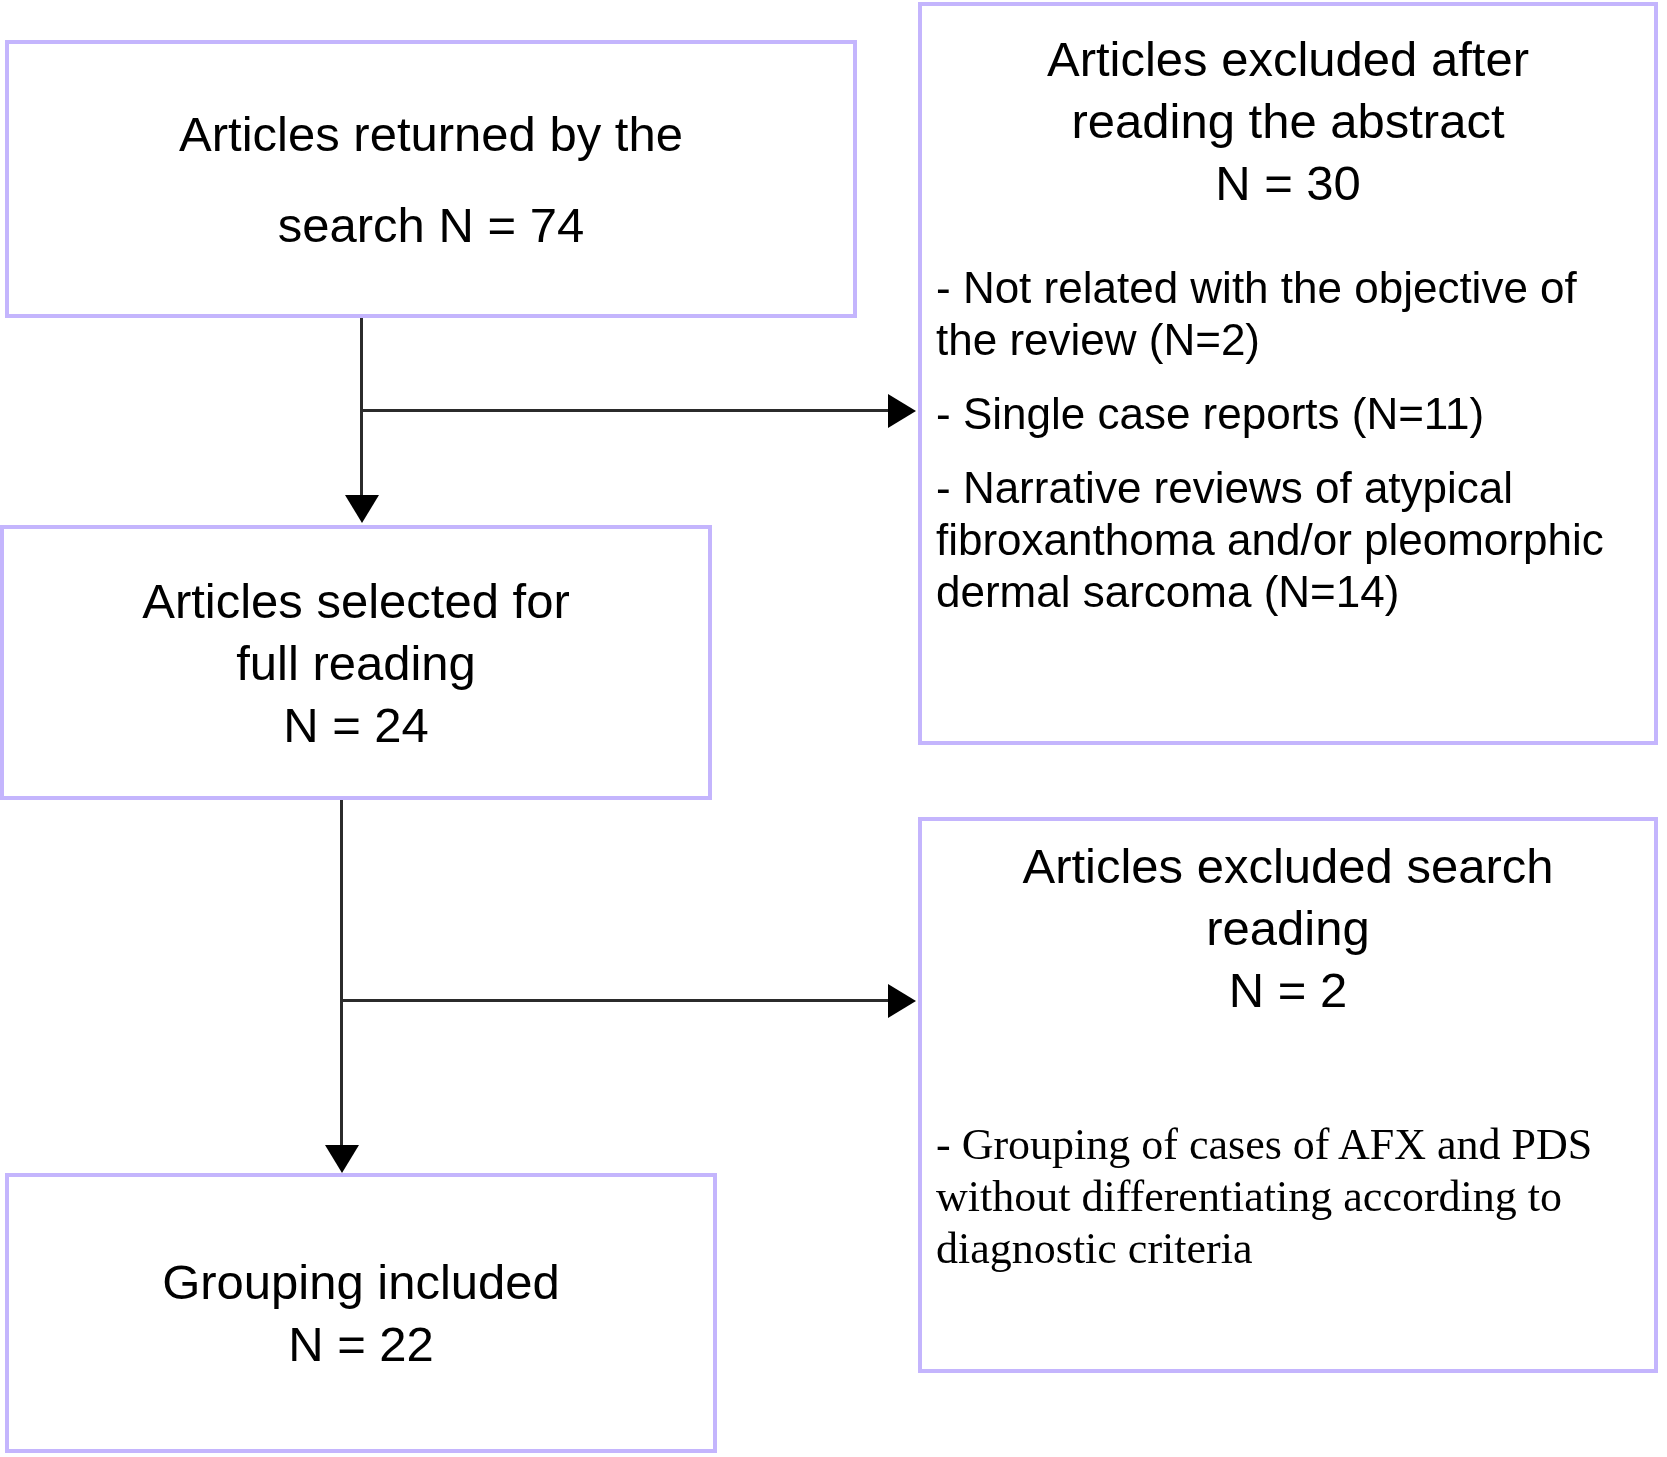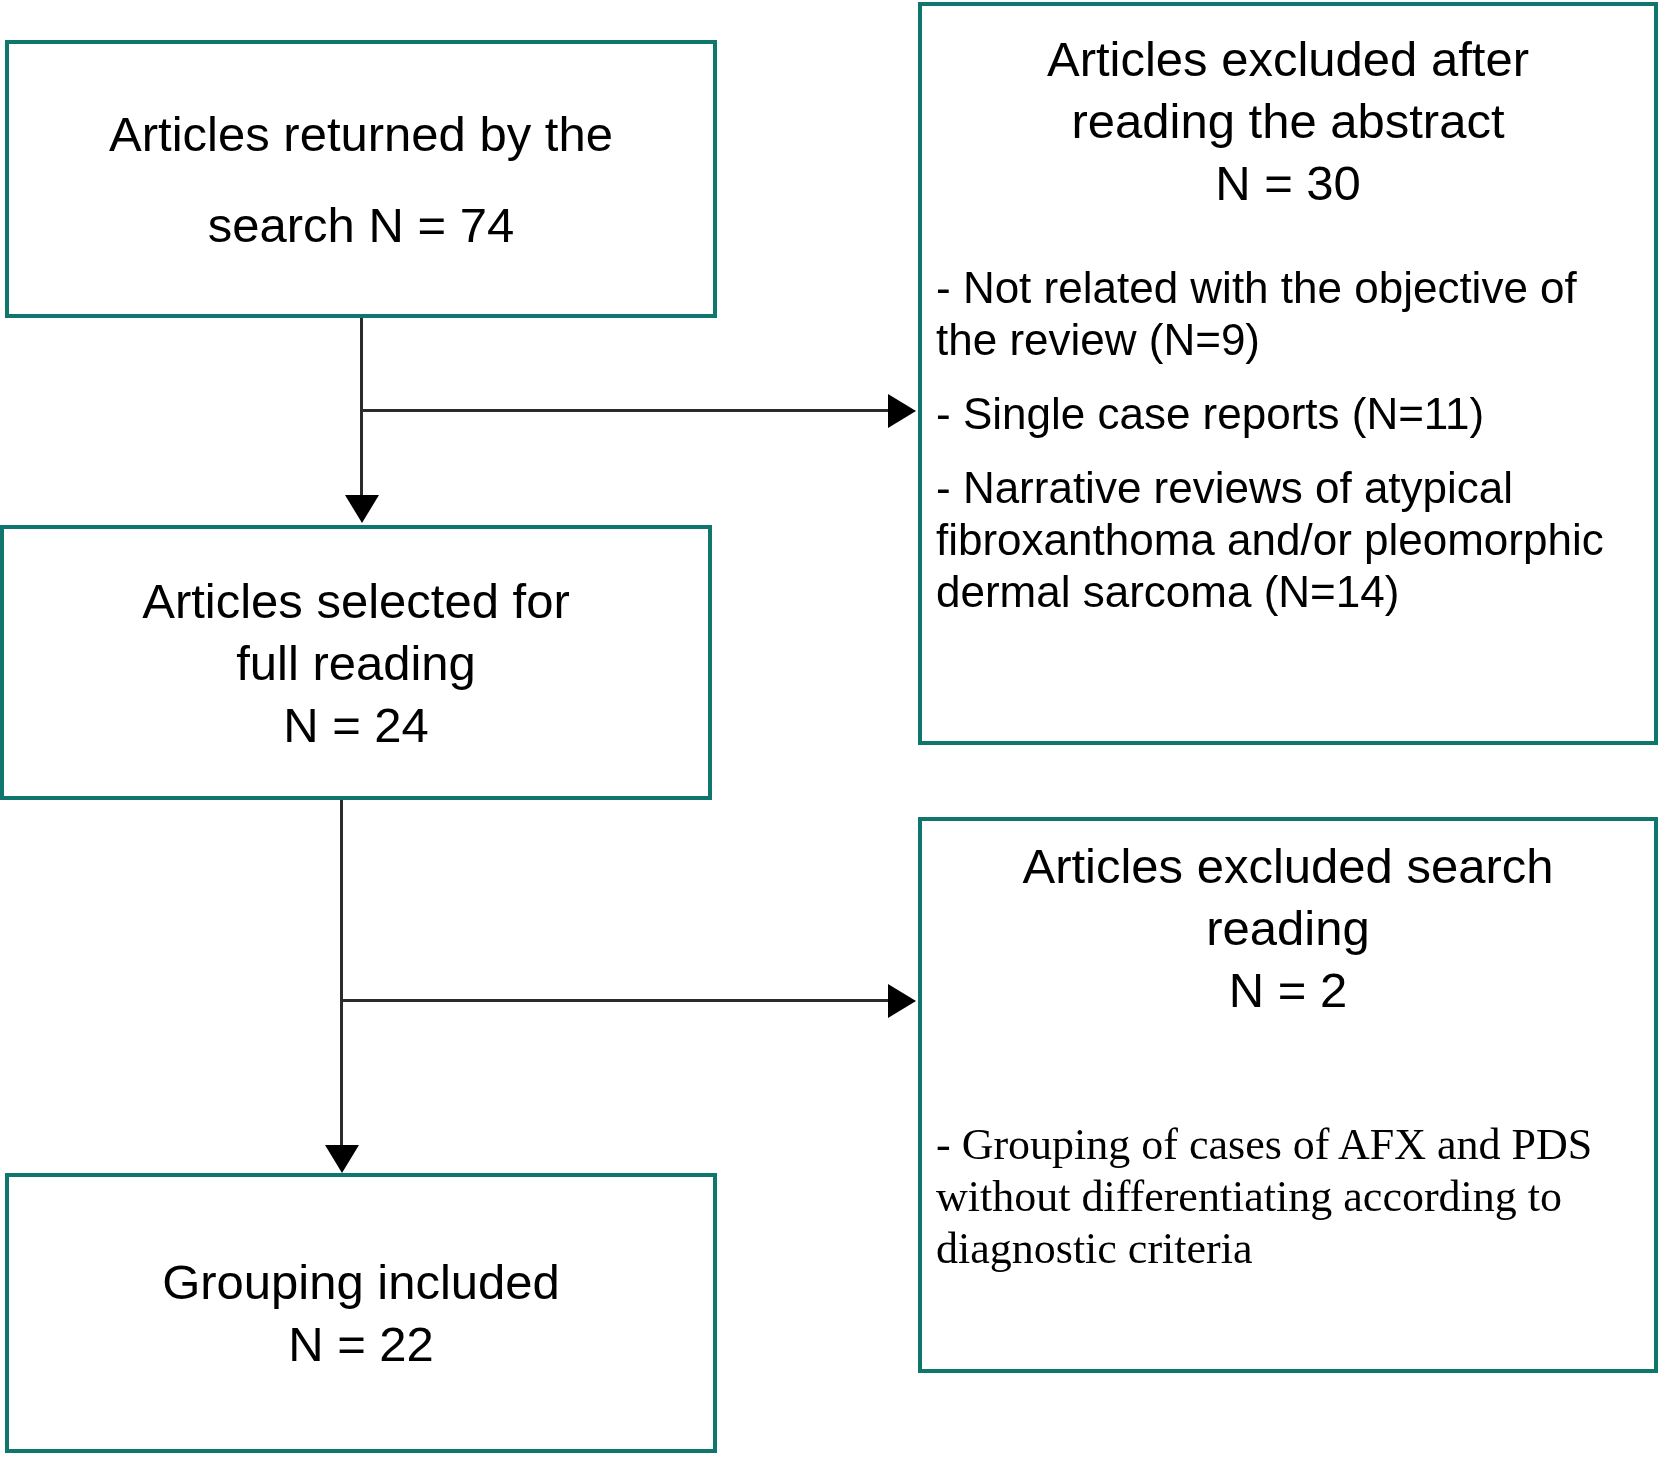--- a/index.html
+++ b/index.html
@@ -13,39 +13,39 @@
     width: 1667px;
     height: 1457px;
     background: #ffffff;
     font-family: "Liberation Sans", "DejaVu Sans", sans-serif;
     color: #000000;
     overflow: hidden;
   }
   .node {
     position: absolute;
     box-sizing: border-box;
-    border: 4px solid #0f766e;
+    border: 4px solid #c4b5fd;
     background: #ffffff;
     display: flex;
     flex-direction: column;
     justify-content: center;
   }
   .node.flow-box {
     align-items: center;
     text-align: center;
   }
   .node-line {
     display: block;
     white-space: pre;
   }
   
   #box-search {
     left: 5px;
     top: 40px;
-    width: 712px;
+    width: 852px;
     height: 278px;
     gap: 29px;
   }
   #box-fullreading {
     left: 0;
     top: 525px;
     width: 712px;
     height: 275px;
   }
   #box-included {
@@ -145,21 +145,21 @@
     <span class="node-line">N = 22</span>
   </div>
 
   <div class="node" id="box-excluded-abstract">
     <div class="excl-heading">
       <span class="node-line">Articles excluded after</span>
       <span class="node-line">reading the abstract</span>
       <span class="node-line">N = 30</span>
     </div>
     <div class="excl-reasons">
-      <div class="reason">- Not related with the objective of the review (N=9)</div>
+      <div class="reason">- Not related with the objective of the review (N=2)</div>
       <div class="reason">- Single case reports (N=11)</div>
       <div class="reason">- Narrative reviews of atypical fibroxanthoma and/or pleomorphic dermal sarcoma (N=14)</div>
     </div>
   </div>
 
   <div class="node" id="box-excluded-fulltext">
     <div class="excl-heading">
       <span class="node-line">Articles excluded search reading</span>
       <span class="node-line">N = 2</span>
     </div>

